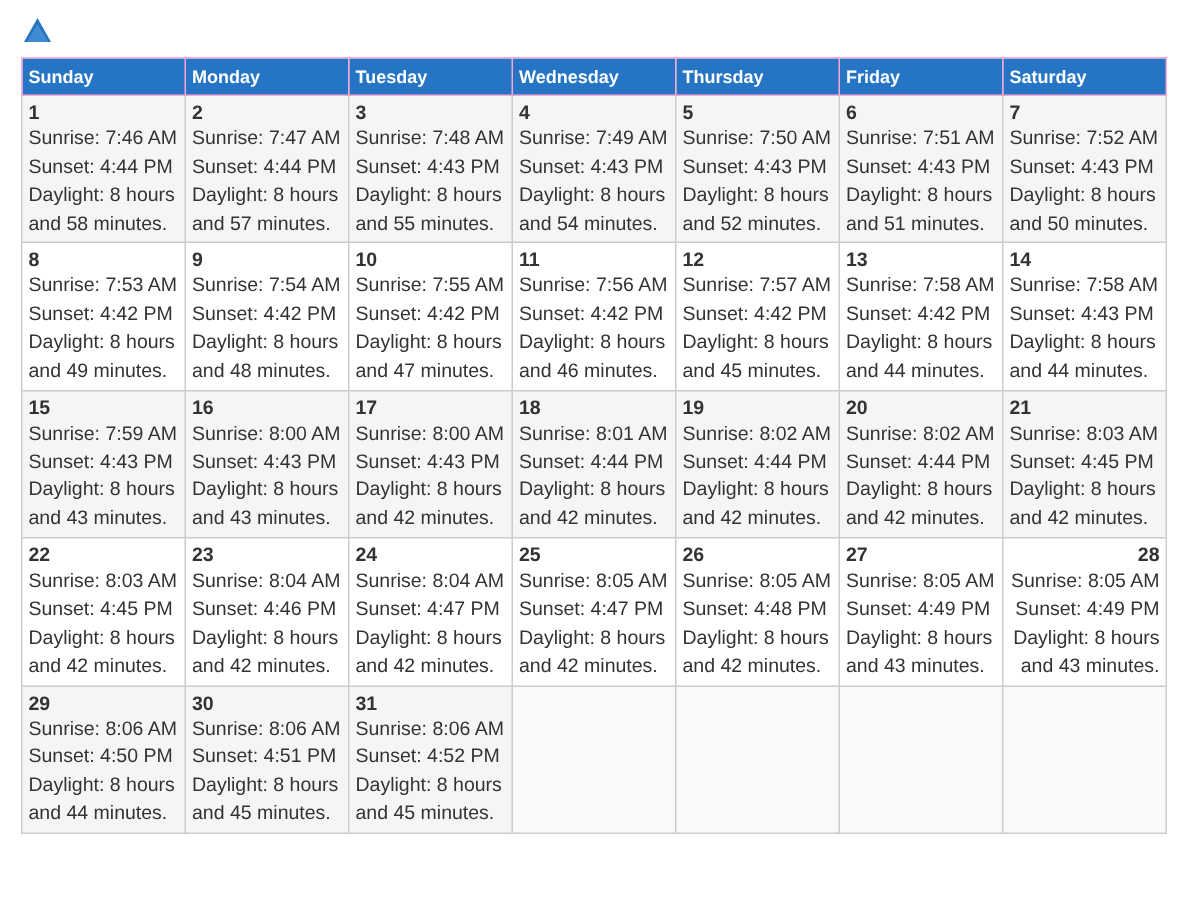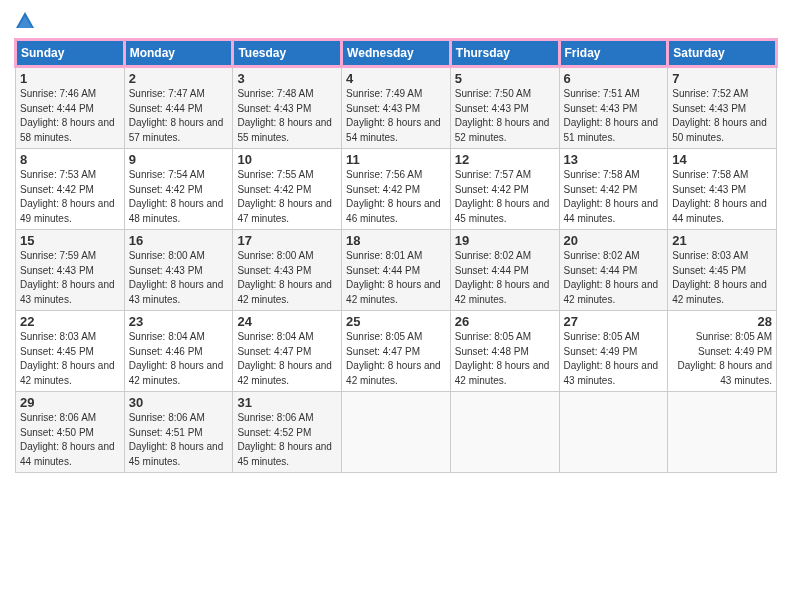--- a/index.html
+++ b/index.html
@@ -60,21 +60,21 @@
       border-collapse: collapse;
       table-layout: fixed;
     }
     .calendar-table th {
       background: #2575c4;
       color: #fff;
       font-size: 12px;
       font-weight: bold;
       padding: 5px 4px;
       text-align: left;
-      border: 3px solid #f9a8d4;
+      border: 1px solid #f9a8d4;
     }
     .calendar-table td {
       border: 1px solid #ccc;
       vertical-align: top;
       padding: 3px 4px;
       font-size: 9.5px;
       color: #333;
       height: 78px;
       background: #fff;
     }
@@ -85,21 +85,21 @@
       background: #fff;
     }
     .day-num {
       font-size: 13px;
       font-weight: bold;
       color: #333;
       display: block;
       margin-bottom: 1px;
     }
     .cell-text {
-      font-size: 10px;
+      font-size: 13px;
       color: #333;
       line-height: 1.45;
     }
     .empty-cell {
       background: #f9f9f9 !important;
     }
   </style>
 </head>
 <body>
 

